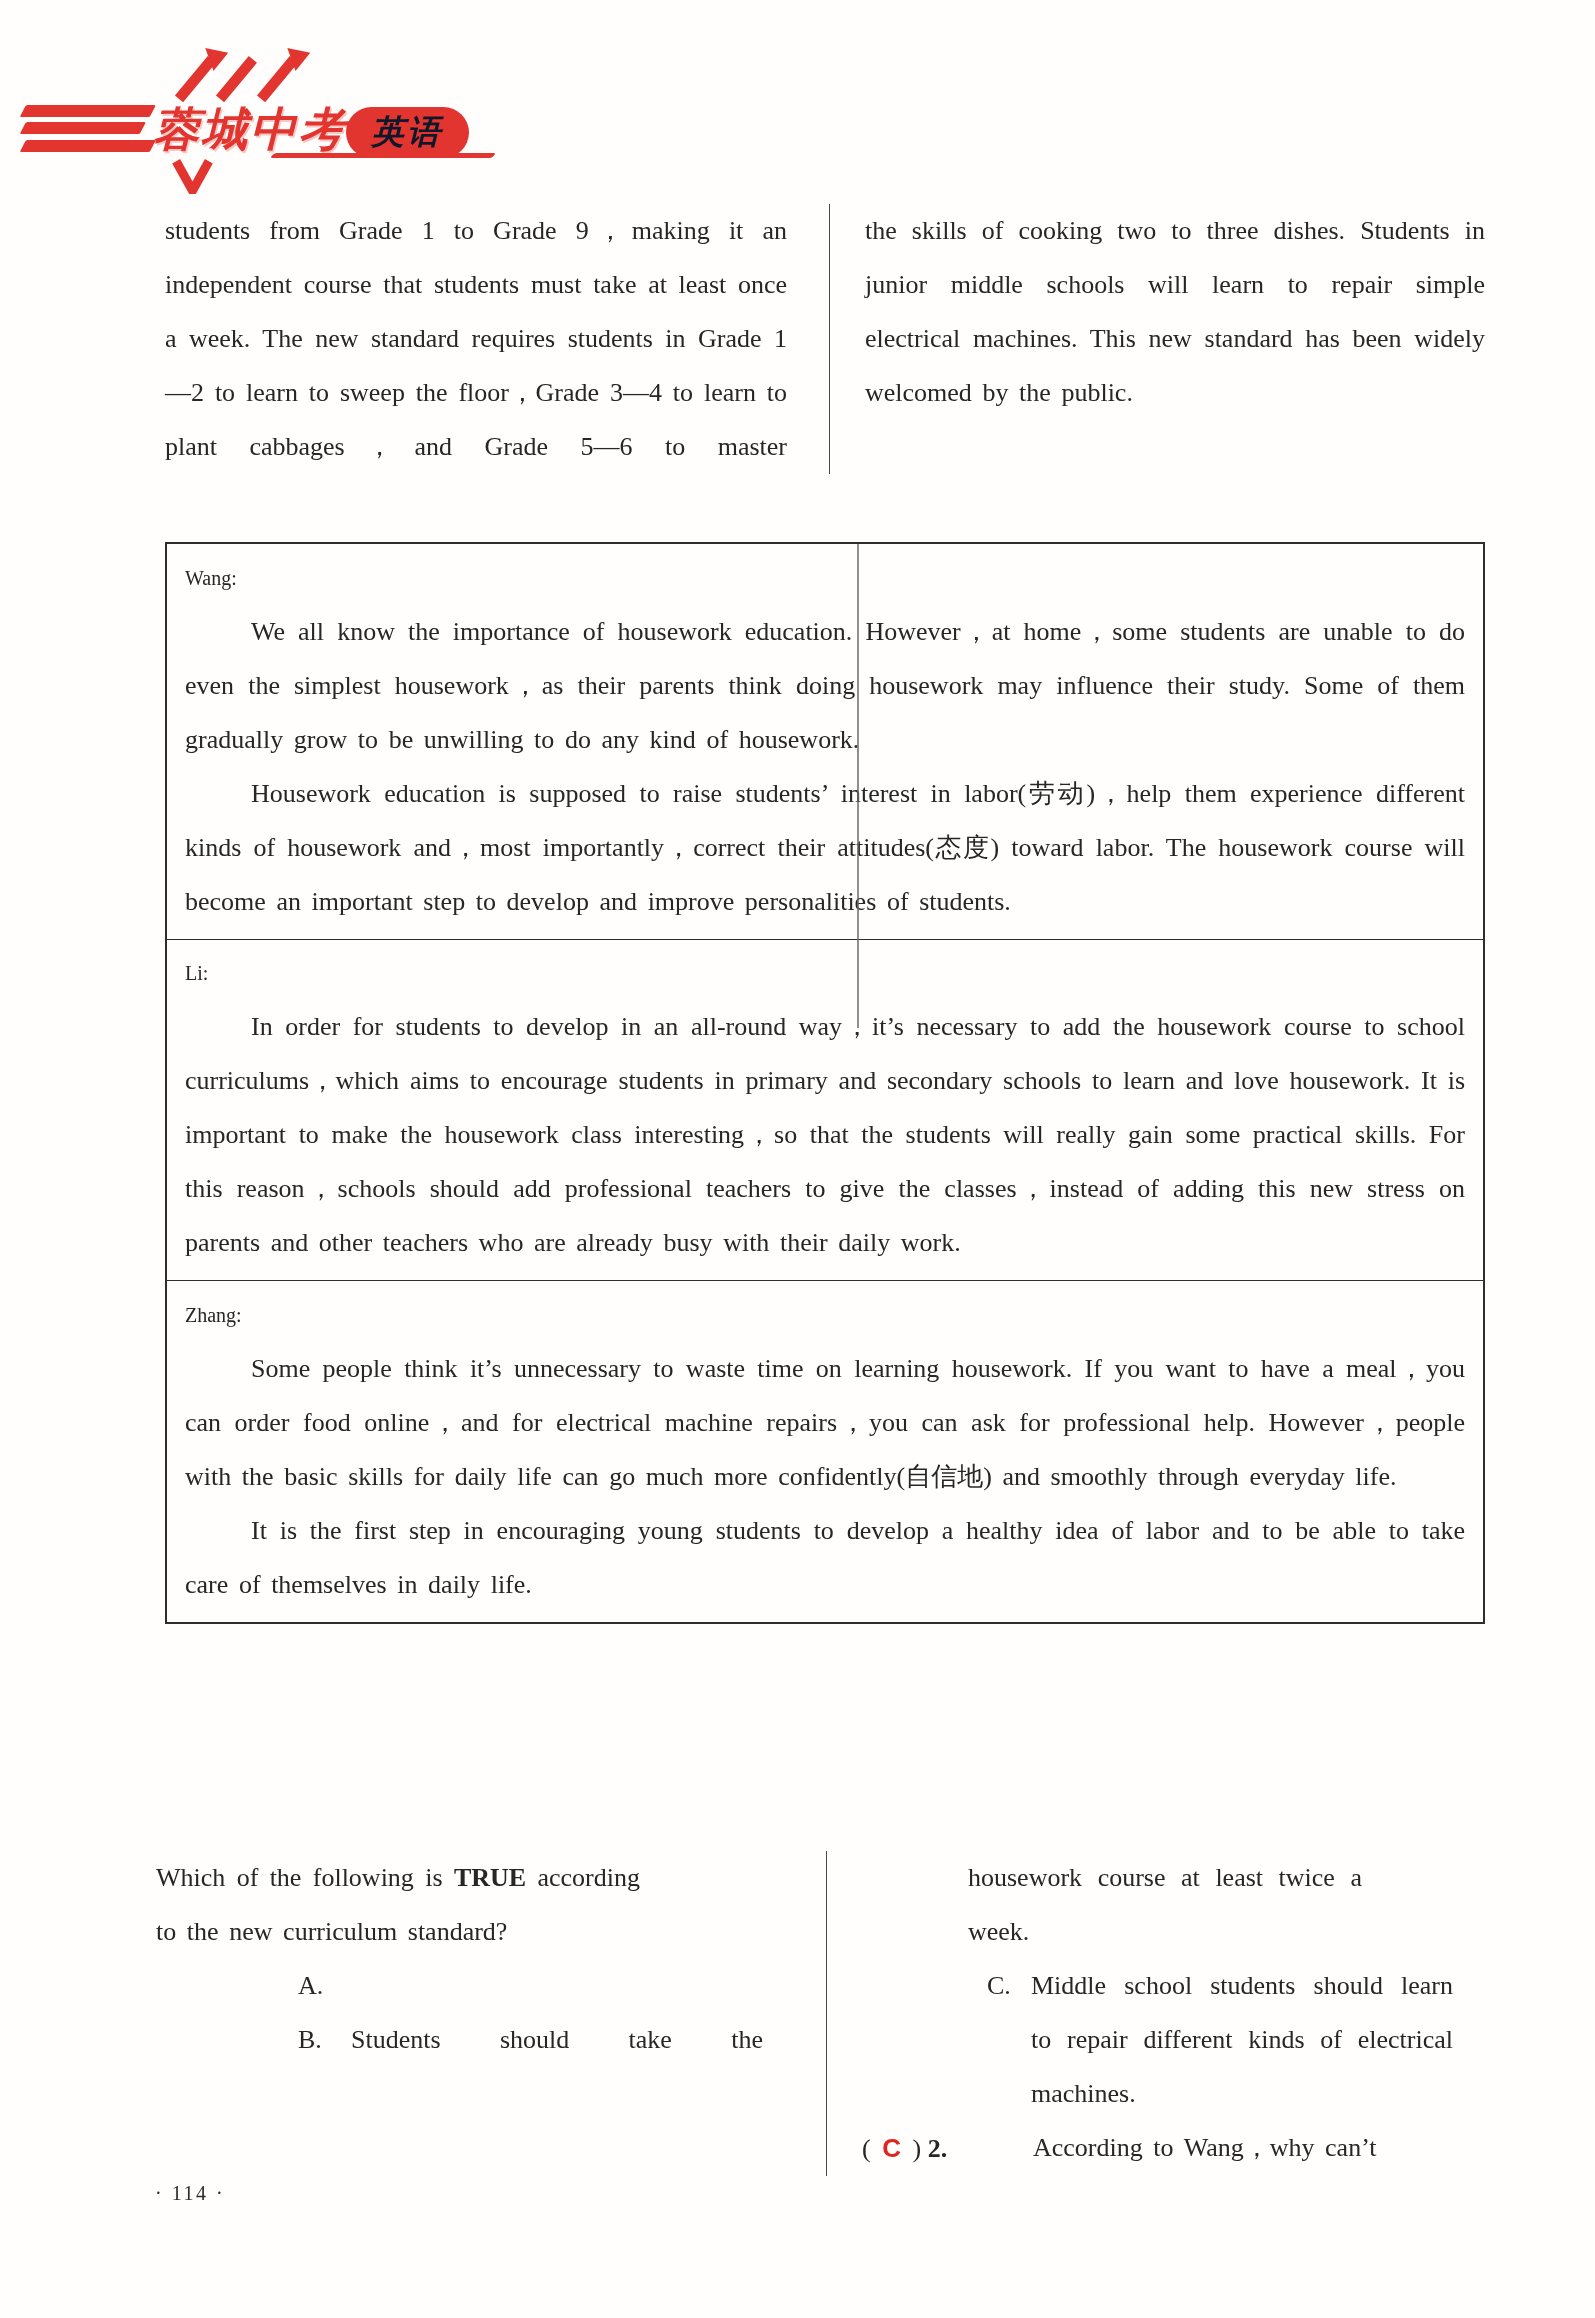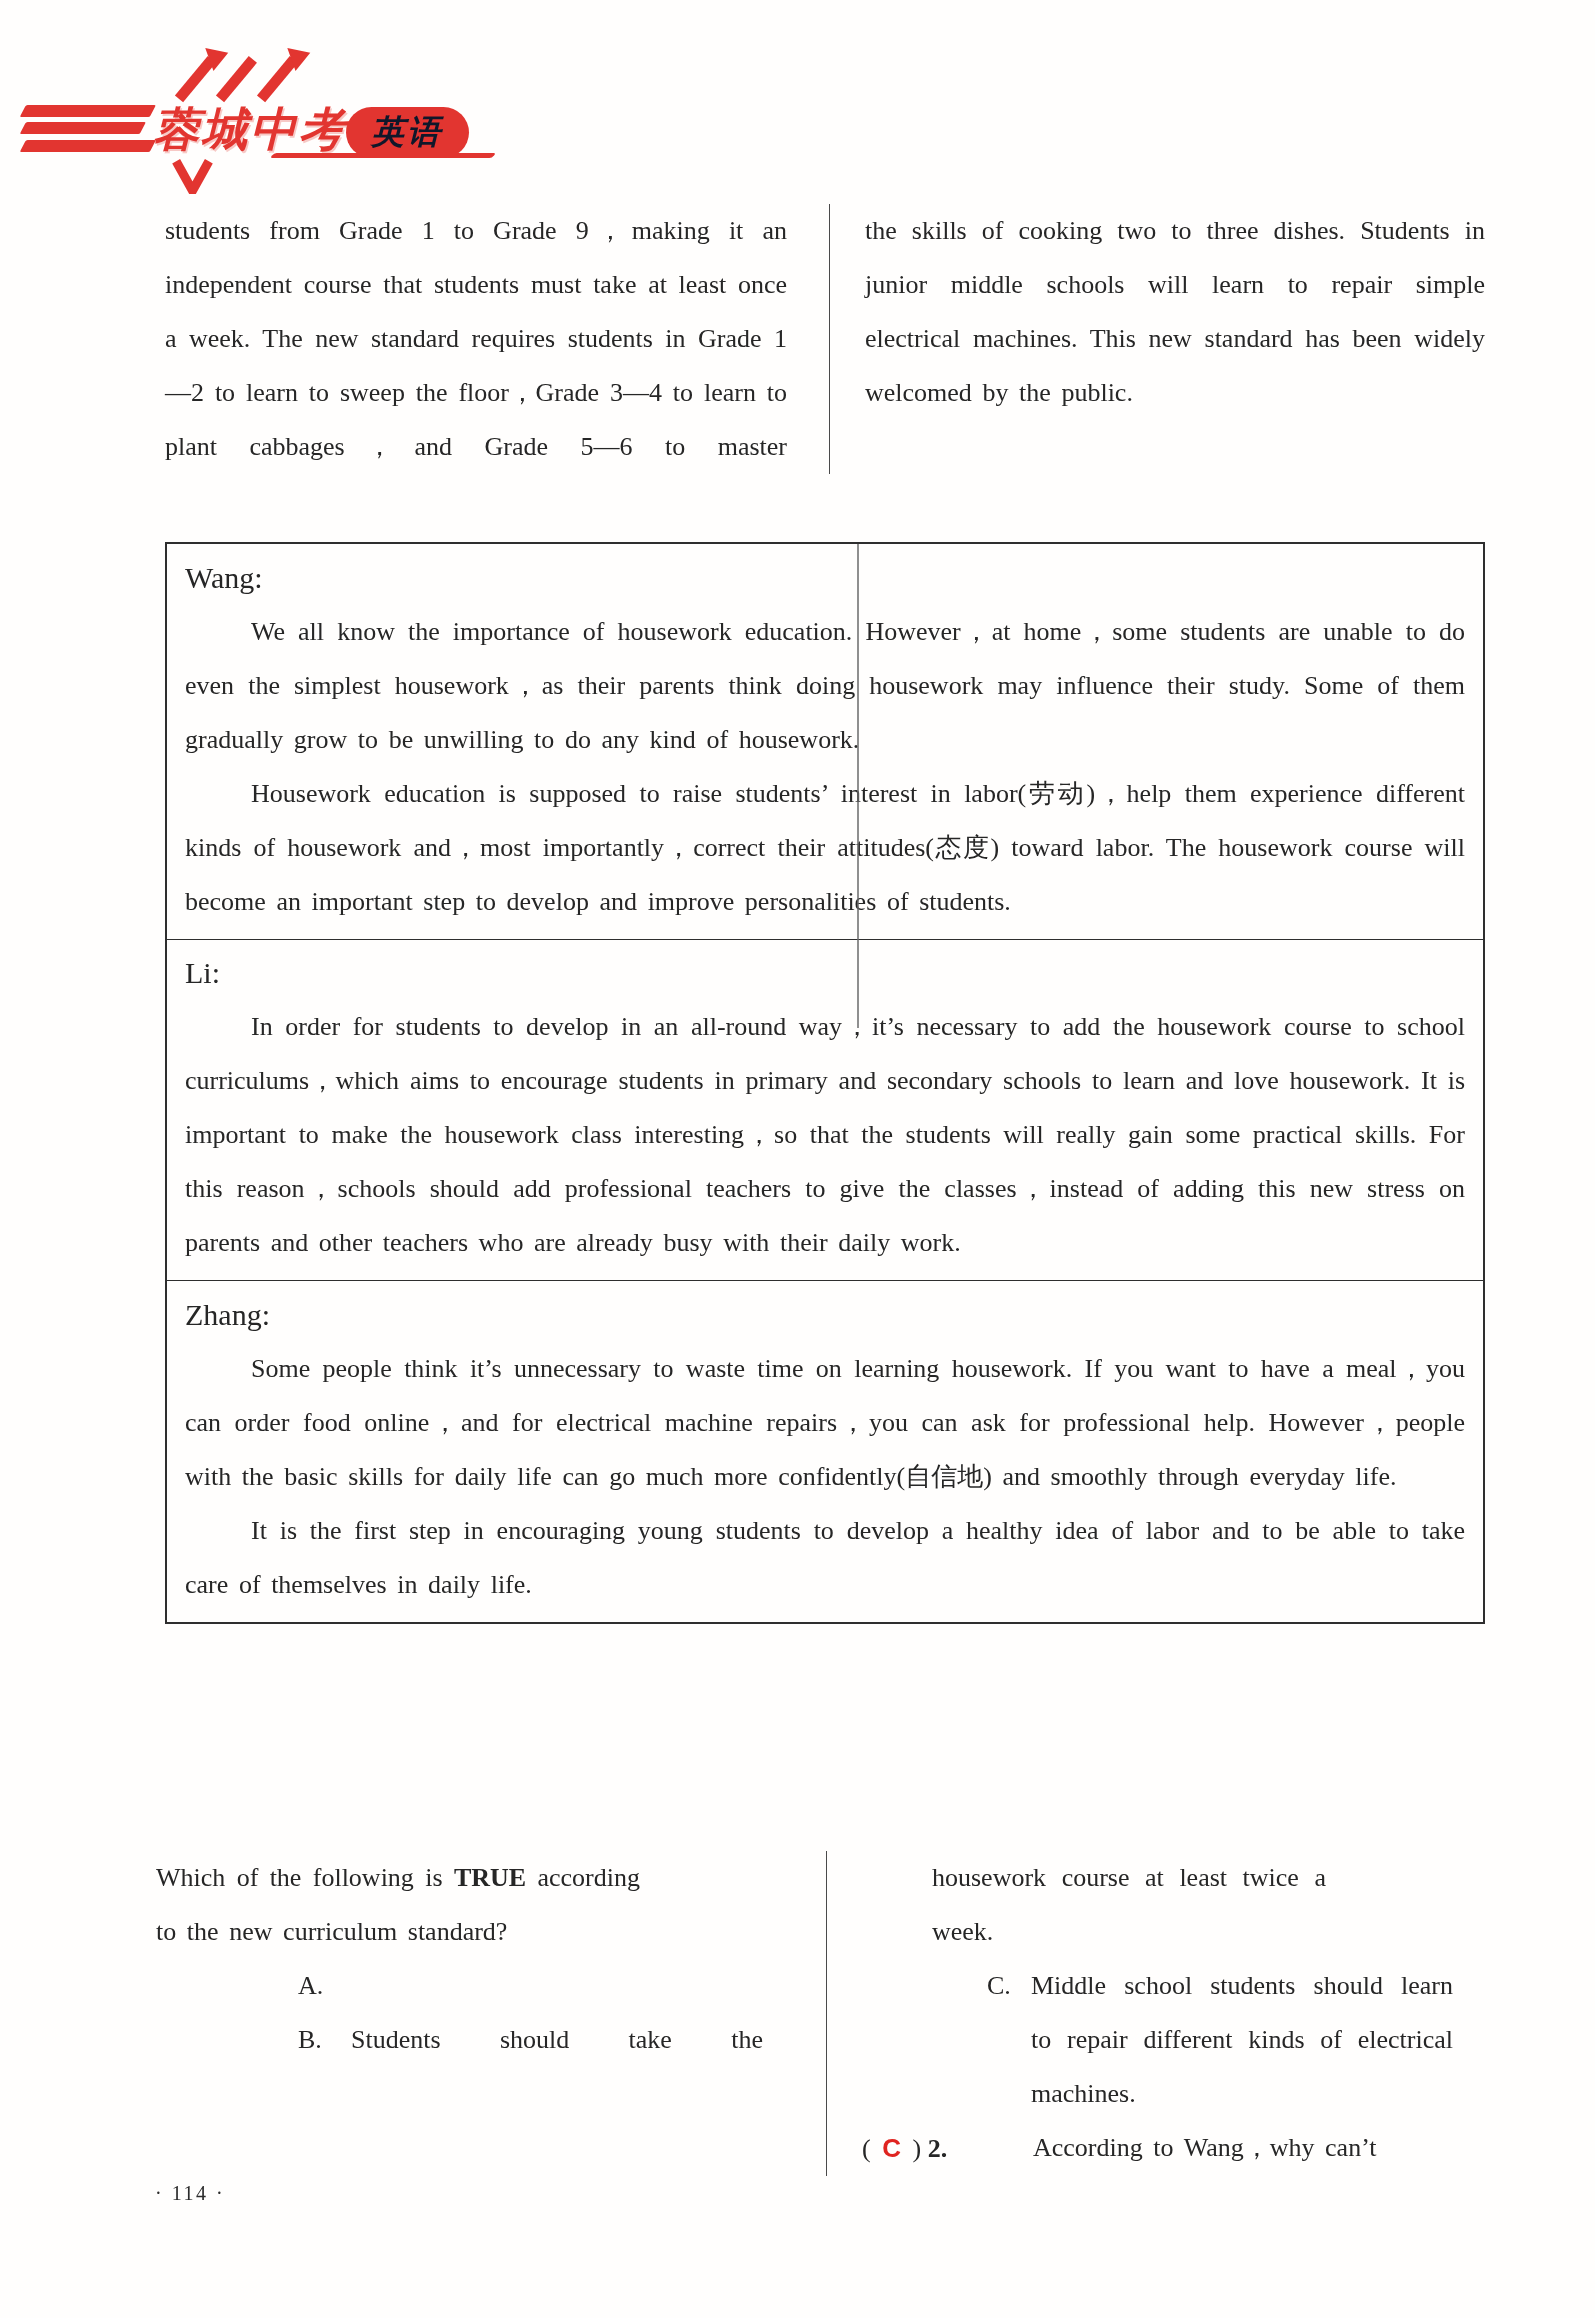--- a/index.html
+++ b/index.html
@@ -66,42 +66,42 @@
   .passage-box {
     position: absolute; left: 165px; top: 542px; width: 1320px;
     border: 2.5px solid #2e2e2e; background: #fffefd;
   }
   .v-rule {
     position: absolute; left: 690px; top: 0; width: 1.6px; height: 484px;
     background: #6a6a6a; opacity: .75;
   }
   .speaker-section { padding: 6.6px 18px 10px 18px; }
   .speaker-section.bordered { border-top: 1.6px solid #2e2e2e; }
-  .speaker-label { font-size: 30px; line-height: 54px; }
+  .speaker-label { font-size: 20px; line-height: 54px; }
   .speaker-section p { text-indent: 66px; }
 
   
   .questions { position: absolute; left: 156px; top: 1851px; width: 1336px; display: flex; }
   .q-col-left { width: 671px; border-right: 1.6px solid #4a4a4a; }
   .q-col-right { flex: 1; padding-left: 35px; }
   .q-row { display: flex; }
   .q-prefix { width: 140px; flex: none; font-size: 26px; line-height: 54px; white-space: nowrap; }
   .q-prefix .ans {
     color: #e02420; font-weight: bold;
     font-family: "Liberation Sans", sans-serif;
     margin: 0 11.5px;
   }
   .q-prefix .q-num { font-weight: bold; margin-left: 6.6px; }
   .q-col-left .q-text { width: 484px; flex: none; }
   .q-text b { font-weight: bold; }
   .opt-row { display: flex; margin-left: 142px; }
   .opt-label { width: 53px; flex: none; font-size: 26px; line-height: 54px; }
   .q-col-left .opt-text { width: 412px; flex: none; }
   .spread { text-align-last: justify; }
-  .cont-text { margin-left: 70px; width: 394px; }
+  .cont-text { margin-left: 106px; width: 394px; }
   .q-col-right .opt-row { margin-left: 125px; }
   .q-col-right .opt-label { width: 44px; }
   .q-col-right .opt-text { width: 422px; flex: none; }
   .q-col-right .q-prefix { width: 171px; }
   .q-col-right .q-text { flex: 1; white-space: nowrap; }
 
   
   .page-number {
     position: absolute; left: 155px; top: 2162px;
     font-size: 20px; letter-spacing: 2.5px; color: #2b2b2b; margin-top: 20px;

